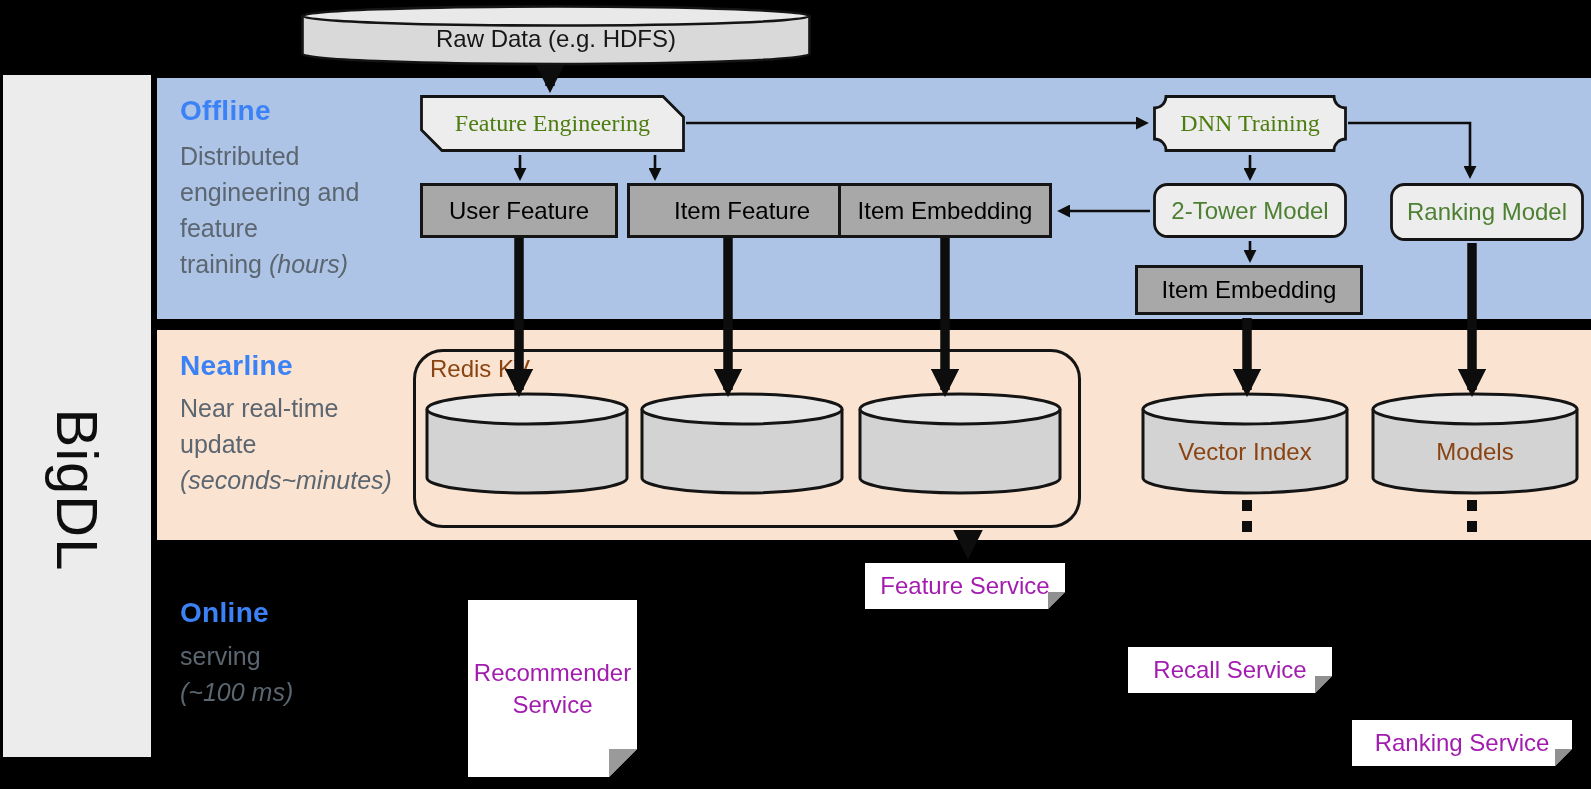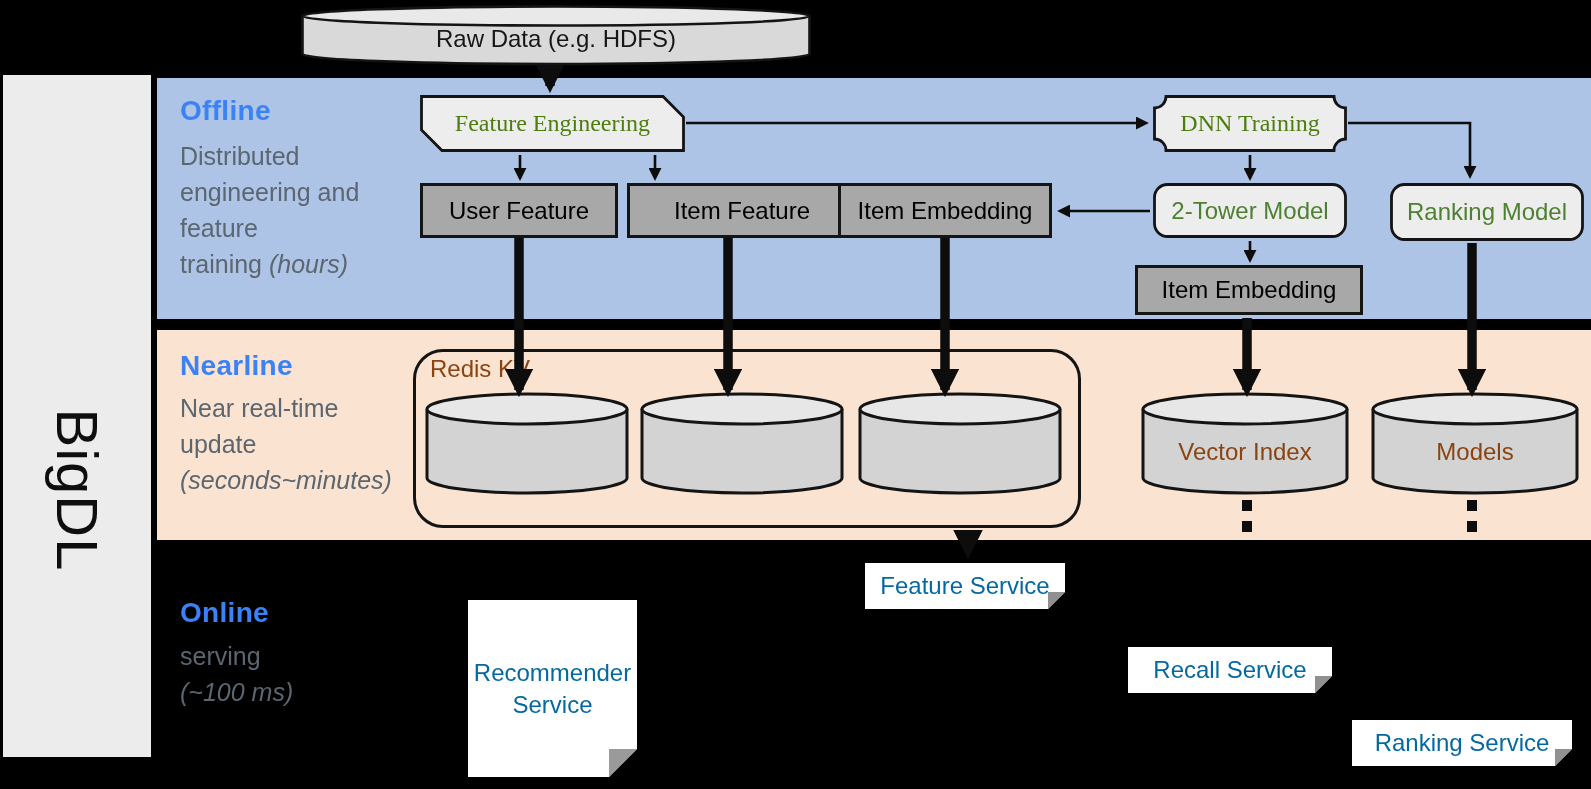--- a/index.html
+++ b/index.html
@@ -41,21 +41,21 @@
   
   .cyl{position:absolute;z-index:10;}
   .cyl svg{position:absolute;left:0;top:0;width:100%;height:100%;}
   .cyl .lbl{position:absolute;left:0;top:0;width:100%;height:100%;display:flex;align-items:center;justify-content:center;font-size:24px;}
   .cyl .lbl.body-centered{padding-top:16px;box-sizing:border-box;}
   .raw-lbl{padding-top:6px;box-sizing:border-box;font-size:26px;font-weight:500;color:#161616;}
   
   .redis-box{position:absolute;left:413px;top:349px;width:668px;height:179px;border:3px solid #141414;border-radius:30px;z-index:5;box-sizing:border-box;}
   .redis-lbl{position:absolute;left:430px;top:355px;z-index:6;font-size:24px;color:#8a4412;}
   
-  .doc{position:absolute;z-index:10;background:#ffffff;color:#0369a1;display:flex;align-items:center;justify-content:center;text-align:center;font-size:24px;line-height:1.3;}
+  .doc{position:absolute;z-index:10;background:#ffffff;color:#a21caf;display:flex;align-items:center;justify-content:center;text-align:center;font-size:24px;line-height:1.3;}
   .doc-sm{clip-path:polygon(0 0,100% 0,100% calc(100% - 17px),calc(100% - 17px) 100%,0 100%);}
   .doc-sm::after{content:"";position:absolute;right:0;bottom:0;width:17px;height:17px;background:#909090;clip-path:polygon(0 0,100% 0,0 100%);}
   .doc-lg{clip-path:polygon(0 0,100% 0,100% calc(100% - 28px),calc(100% - 28px) 100%,0 100%);}
   .doc-lg::after{content:"";position:absolute;right:0;bottom:0;width:28px;height:28px;background:#9a9a9a;clip-path:polygon(0 0,100% 0,0 100%);}
   
   .wires{position:absolute;left:0;top:0;z-index:50;pointer-events:none;}
   .thin{stroke:#0d0d0d;stroke-width:2.6;fill:none;}
   .thick{stroke:#0d0d0d;stroke-width:9.5;fill:none;}
   .dash{stroke:#0d0d0d;stroke-width:10;fill:none;stroke-dasharray:11 10;}
 </style>

